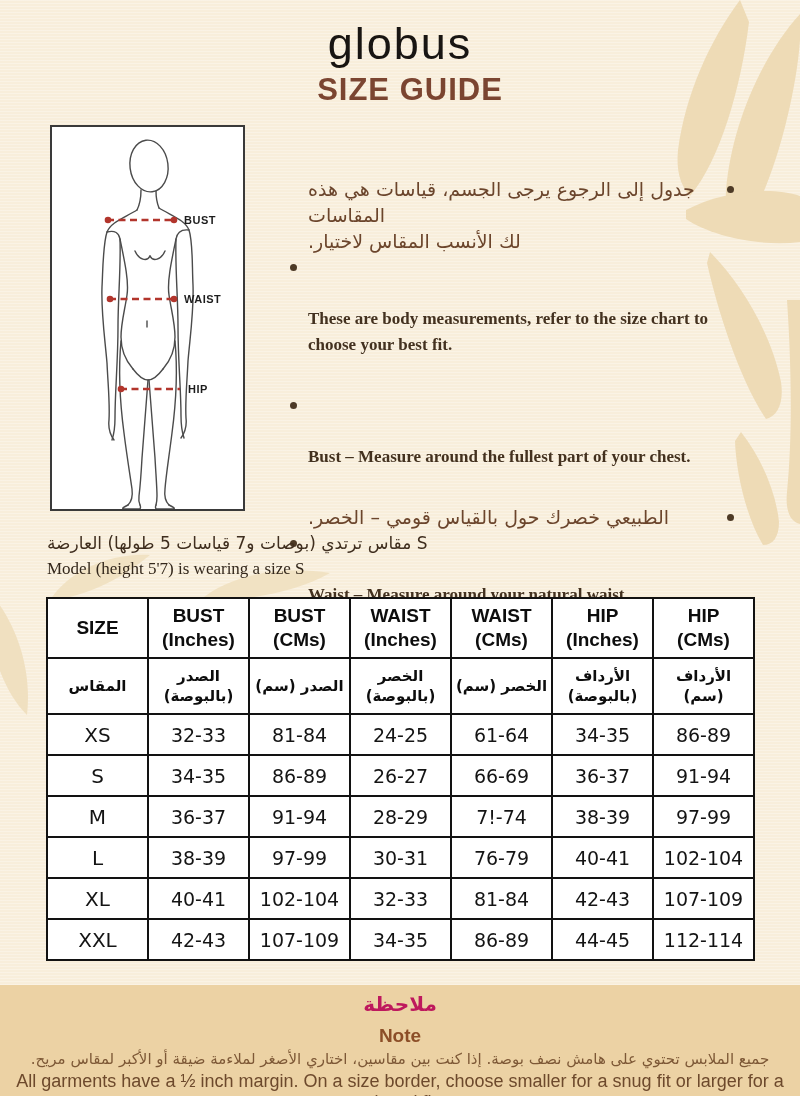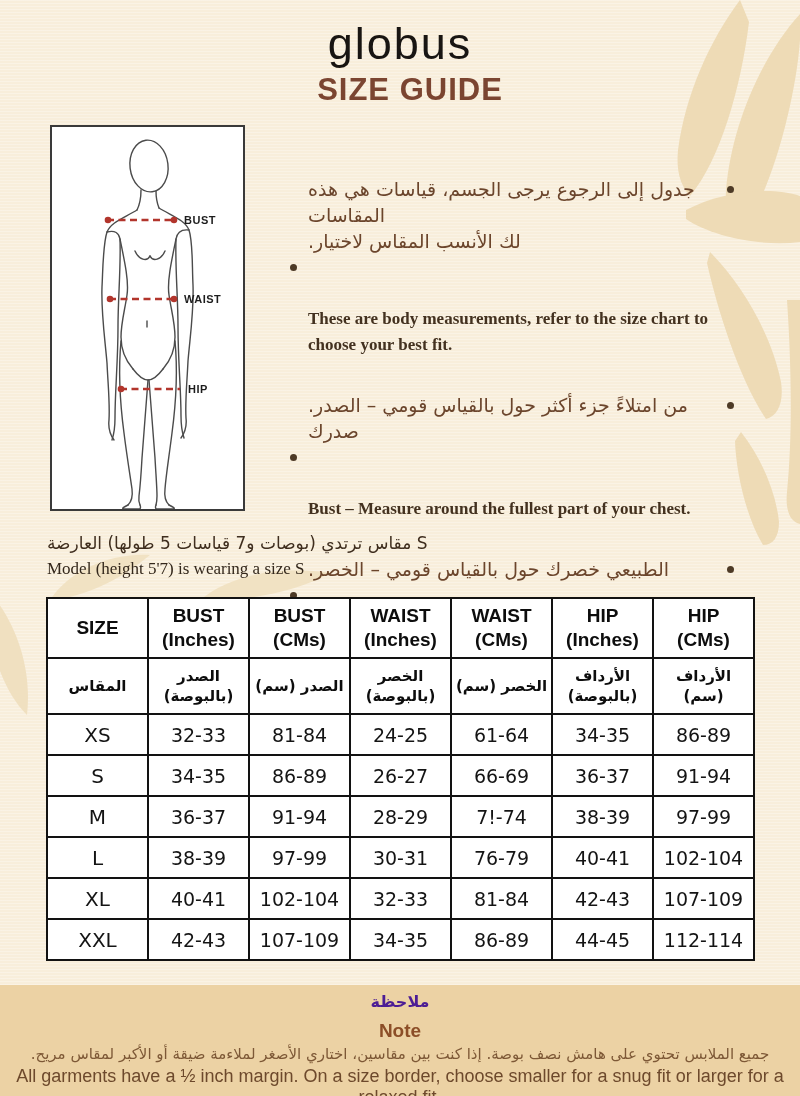--- a/index.html
+++ b/index.html
@@ -38,21 +38,21 @@
              background:#7dd3fc;}
   table.size th, table.size td{border:2px solid #121212;text-align:center;vertical-align:middle;
              padding:0 2px;background:#ffffff;box-sizing:border-box;}
   tr.hdr-en th{height:60px;font-family:"Liberation Sans",sans-serif;font-size:19px;
                font-weight:700;color:#0d0d0d;line-height:1.28;}
   tr.hdr-ar th{height:56px;font-size:15px;font-weight:700;color:#0d0d0d;line-height:1.35;}
   tr.drow td{height:41px;font-size:19px;color:#141414;}
   tr.drow td.size-cell{font-weight:400;font-size:20px;}
 
   .note-band{left:0;top:985px;width:800px;height:111px;background:#ecd2a4;text-align:center;}
-  .note-h-ar{margin-top:7px;font-size:16px;font-weight:700;color:#4c1d95;}
+  .note-h-ar{margin-top:7px;font-size:20px;font-weight:700;color:#be185d;}
   .note-h-en{margin-top:9px;font-family:"Liberation Sans",sans-serif;font-size:19px;font-weight:700;color:#8c4e27;}
   .note-b-ar{margin-top:3px;font-size:15px;color:#7d5836;}
   .note-b-en{margin-top:3px;font-family:"Liberation Sans",sans-serif;font-size:18px;color:#6d492c;}
 </style>
 </head>
 <body>
 
 <svg class="deco" style="right:0;top:0;" width="210" height="580" viewBox="0 0 210 580">
   <g fill="#eedbb6">
     <path d="M150 0 C120 40 95 95 88 150 C86 170 90 185 100 196 C130 160 151 88 159 22 L150 0 Z"></path>
@@ -125,24 +125,20 @@
       <span class="dot dot-r"></span>
       <span><span class="bdi">هذه</span> <span class="bdi">هي</span> <span class="bdi">قياسات</span> <span class="bdi">الجسم،</span> <span class="bdi">يرجى</span> <span class="bdi">الرجوع</span> <span class="bdi">إلى</span> <span class="bdi">جدول</span> <span class="bdi">المقاسات</span><br>.<span class="bdi">لاختيار</span> <span class="bdi">المقاس</span> <span class="bdi">الأنسب</span> <span class="bdi">لك</span></span>
     </div>
     <div class="bline en-text">
       <span class="dot dot-l"></span>
       <span>These are body measurements, refer to the size chart to
 choose your best fit.</span>
     </div>
   </div>
   <div class="bgroup">
-    <div class="bline ar-text">
-      <span class="dot dot-r"></span>
-      <span>.<span class="bdi">الصدر</span> <span class="bdi">–</span> <span class="bdi">قومي</span> <span class="bdi">بالقياس</span> <span class="bdi">حول</span> <span class="bdi">أكثر</span> <span class="bdi">جزء</span> <span class="bdi">امتلاءً</span> <span class="bdi">من</span> <span class="bdi">صدرك</span></span>
-    </div>
     <div class="bline en-text">
       <span class="dot dot-l"></span>
       <span>Bust – Measure around the fullest part of your chest.</span>
     </div>
   </div>
   <div class="bgroup">
     <div class="bline ar-text">
       <span class="dot dot-r"></span>
       <span>.<span class="bdi">الخصر</span> <span class="bdi">–</span> <span class="bdi">قومي</span> <span class="bdi">بالقياس</span> <span class="bdi">حول</span> <span class="bdi">خصرك</span> <span class="bdi">الطبيعي</span></span>
     </div>

